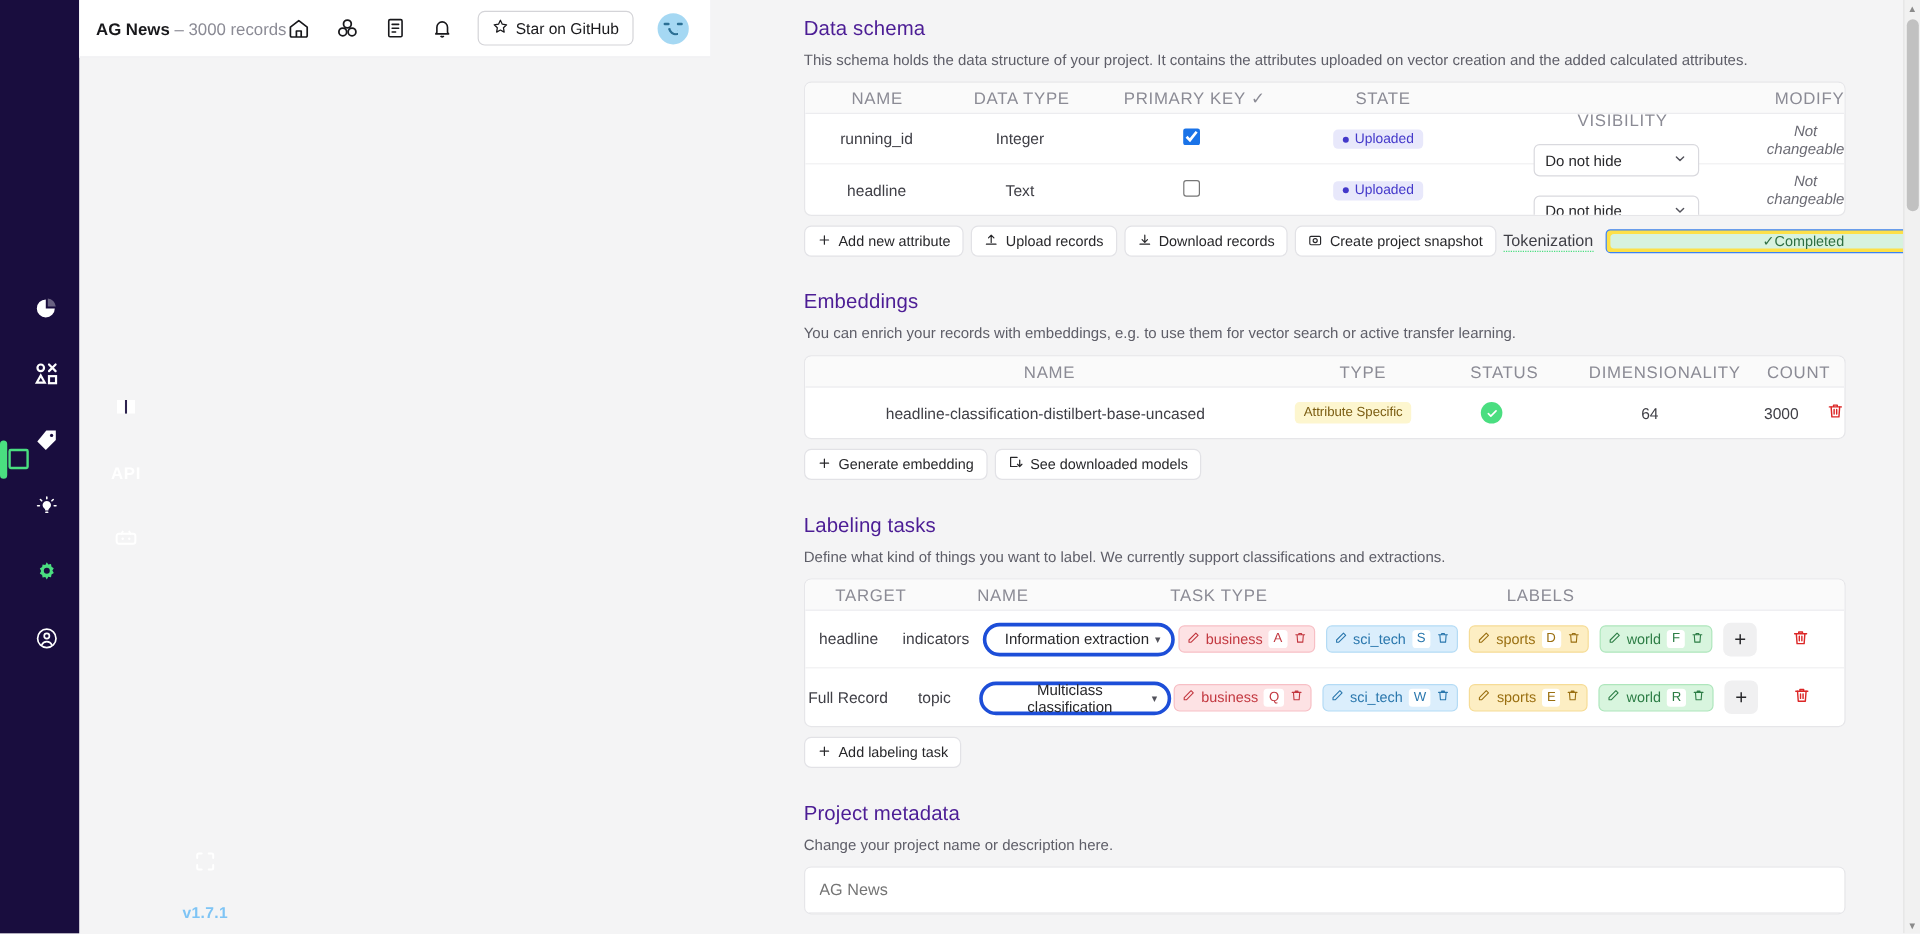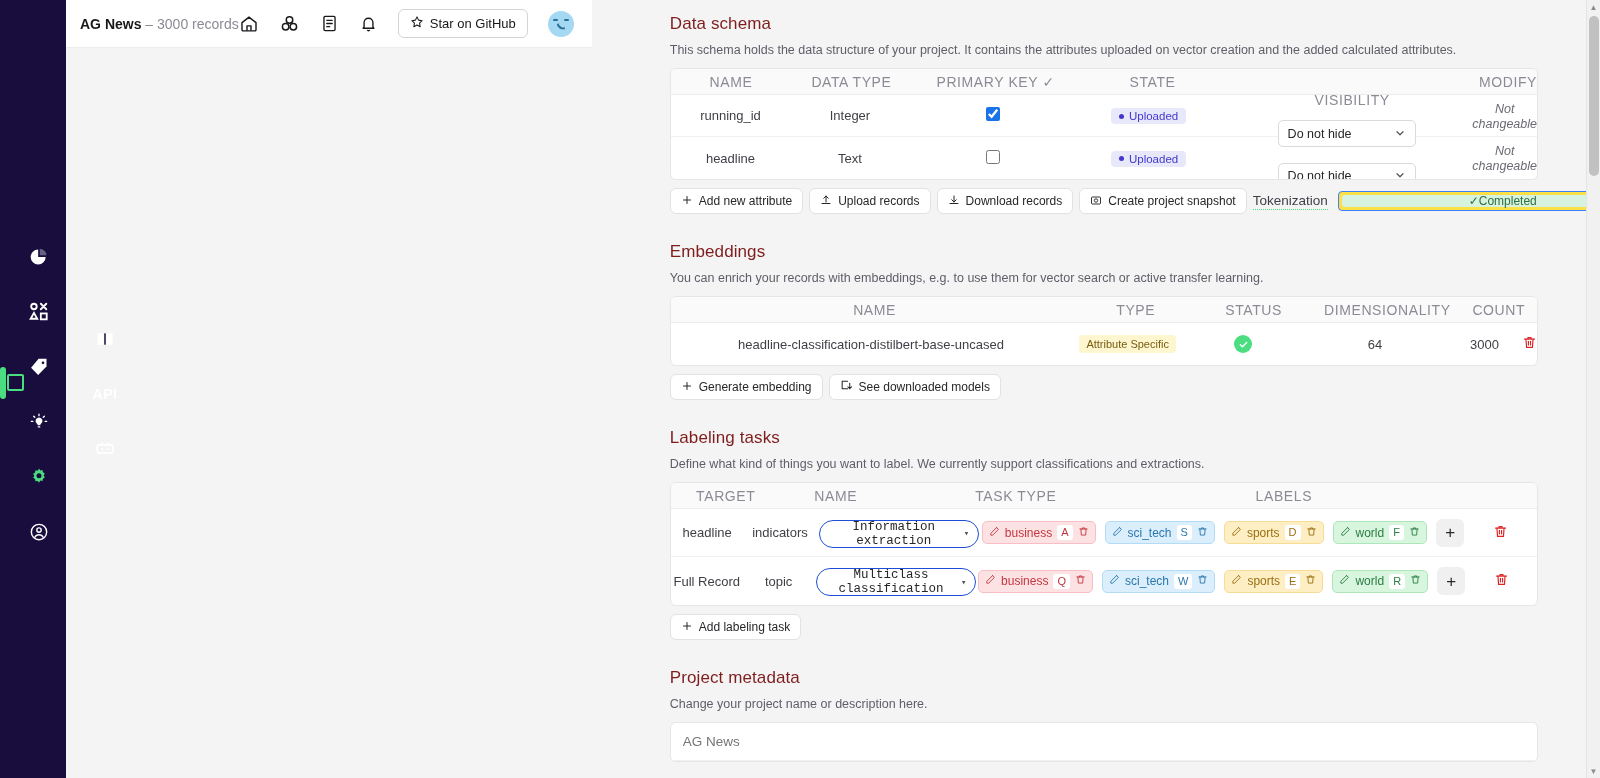--- a/index.html
+++ b/index.html
@@ -85,21 +85,21 @@
     position: absolute; left: 9px; top: 12px;
     width: 8px; height: 7px;
     border-bottom: 2px solid #2b6f94; border-left: 2px solid #2b6f94;
     border-radius: 0 0 0 7px; transform: rotate(-8deg);
   }
 
   
   .content-wrap { flex: 1; position: relative; overflow: hidden; background: #f4f4f5; }
   .content { padding: 14px 62px 0 78px; }
 
-  .sec-title { font-size: 17px; color: #7f1d1d; font-weight: 400; letter-spacing: .1px; }
+  .sec-title { font-size: 17px; color: #4c1d95; font-weight: 400; letter-spacing: .1px; }
   .sec-sub { font-size: 12.5px; color: #5e5e68; margin-top: 9px; margin-bottom: 11px; }
 
   
   .tbl { background: #fff; border: 1px solid #e6e6e9; border-radius: 6px; overflow: hidden; }
   .tbl-head {
     display: flex; background: #fafafa; border-bottom: 1px solid #ececef;
     height: 26px; align-items: center;
   }
   .th {
     font-size: 14px; color: #8b8b95; letter-spacing: .6px;
@@ -182,24 +182,24 @@
   }
 
   
   .l-target { width: 110px; }
   .l-name   { width: 110px; }
   .l-type   { width: 250px; }
   .l-labels { flex: 1; display: flex; align-items: center; justify-content: center; gap: 9px; }
   .l-del    { width: 110px; }
 
   .sel-task {
-    display: inline-flex; align-items: center; justify-content: center;
+    display: inline-flex; align-items: center; justify-content: flex-end;
     width: 160px; height: 28px; padding: 0 9px;
-    border: 1px solid #1d4ed8; border-radius: 16px; background: #fff;
-    font-size: 12.5px; color: #27272a; cursor: pointer; font-family: Liberation Mono, monospace;
+    border: 3px solid #1d4ed8; border-radius: 16px; background: #fff;
+    font-size: 12.5px; color: #27272a; cursor: pointer;
   }
   .sel-task .caret { font-size: 9px; color: #52525b; margin-left: 5px; }
 
   .lbl {
     display: inline-flex; align-items: center; gap: 5px;
     border-radius: 5px; padding: 3px 6px; font-size: 12px;
     cursor: pointer;
   }
   .lbl .key {
     background: #fff; border-radius: 3px; font-size: 11px;
@@ -330,20 +330,33 @@
           <svg width="22" height="22" viewBox="0 0 24 24" fill="none" stroke="#ffffff" stroke-width="1.8">
             <path d="M5.5 7.5h13a2 2 0 0 1 2 2v5a2 2 0 0 1-2 2h-13a2 2 0 0 1-2-2v-5a2 2 0 0 1 2-2z"></path>
             <circle cx="9" cy="12" r="1.1" fill="#ffffff" stroke="none"></circle>
             <circle cx="15" cy="12" r="1.1" fill="#ffffff" stroke="none"></circle>
             <path d="M8 7.5l1-2M16 7.5l-1-2" stroke-linecap="round"></path>
           </svg>
         </span>
       </div>
     </div>
 
+    <div class="sbottom">
+      <div class="snav-item">
+        <span>
+          <svg width="20" height="20" viewBox="0 0 24 24" fill="none" stroke="#ffffff" stroke-width="2" stroke-linecap="round">
+            <path d="M4 8.5V5.5A1.5 1.5 0 0 1 5.5 4h3"></path>
+            <path d="M20 8.5V5.5A1.5 1.5 0 0 0 18.5 4h-3"></path>
+            <path d="M4 15.5v3A1.5 1.5 0 0 0 5.5 20h3"></path>
+            <path d="M20 15.5v3a1.5 1.5 0 0 1-1.5 1.5h-3"></path>
+          </svg>
+        </span>
+      </div>
+      <div class="version">v1.7.1</div>
+    </div>
   </div>
 
   <div class="main">
 
     <div class="topbar">
       <div class="proj-title">
         <span>AG News</span><span class="muted"> – </span><span class="muted">3000 records</span>
       </div>
 
       <div class="topbar-right">

